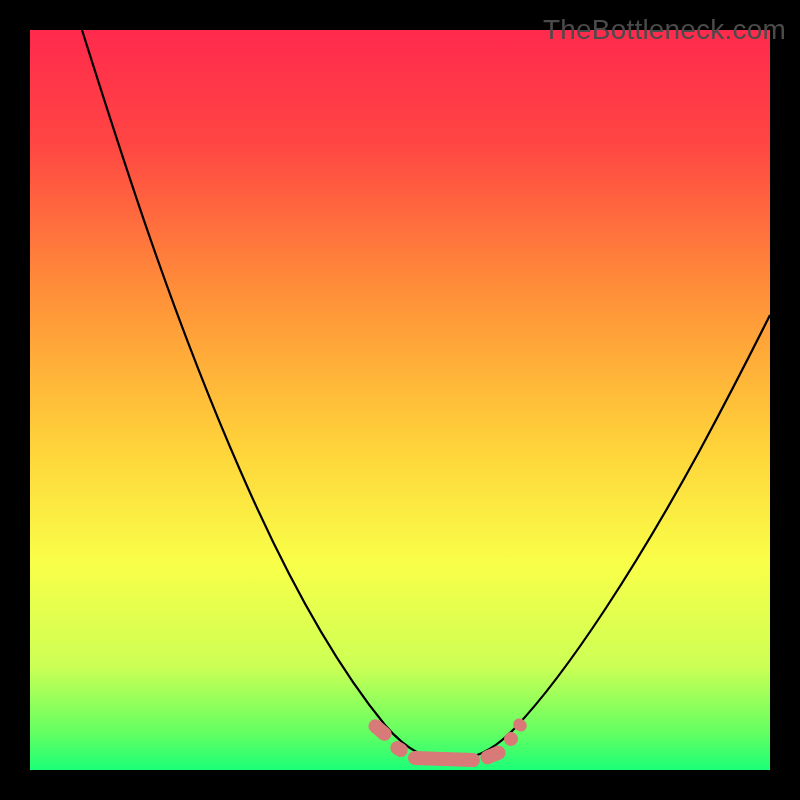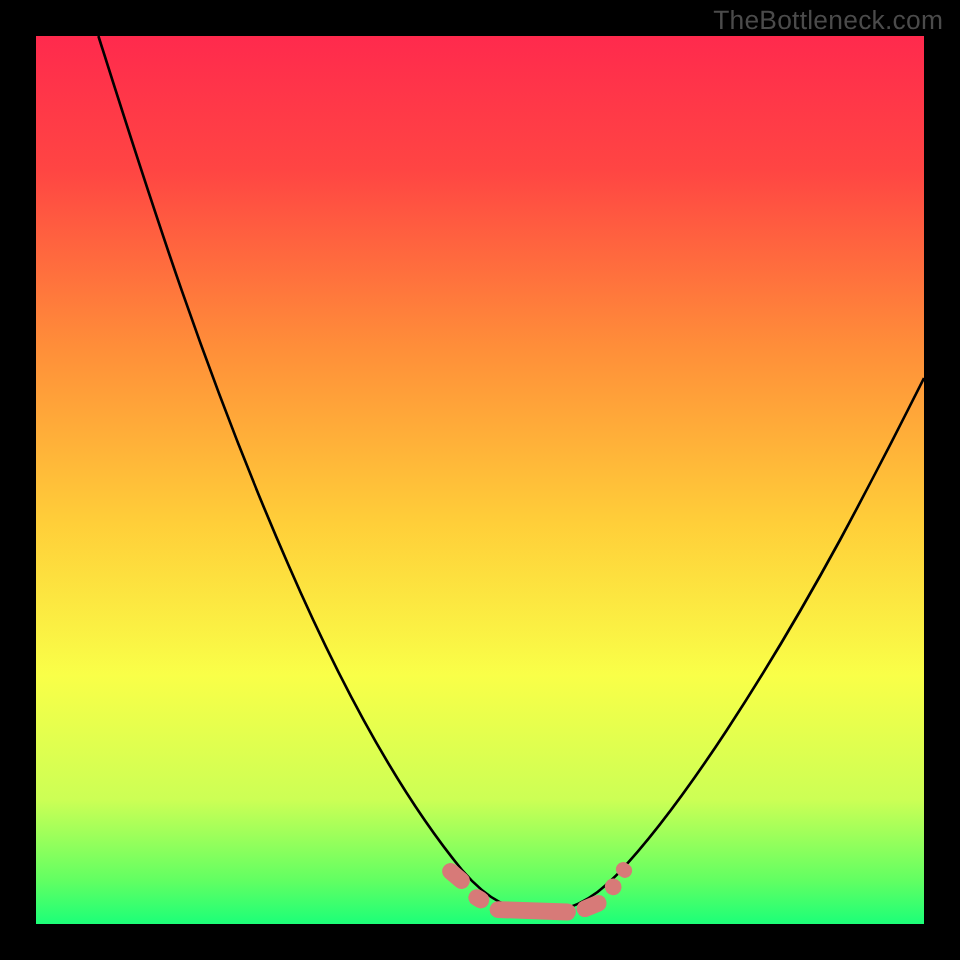--- a/index.html
+++ b/index.html
@@ -18,24 +18,24 @@
     width: 740px;
     height: 740px;
     overflow: hidden;
   }
   .gradient {
     position: absolute;
     left: 0; top: 0; right: 0; bottom: 0;
   }
   .watermark {
     position: absolute;
-    top: 4px;
+    top: 14px;
     right: 14px;
     color: #4b4b4b;
-    font-size: 22px;
+    font-size: 28px;
     font-weight: 500;
     letter-spacing: 0.2px;
   }
   svg.curve {
     position: absolute;
     left: 0; top: 0;
     width: 740px;
     height: 740px;
     overflow: visible;
   }

